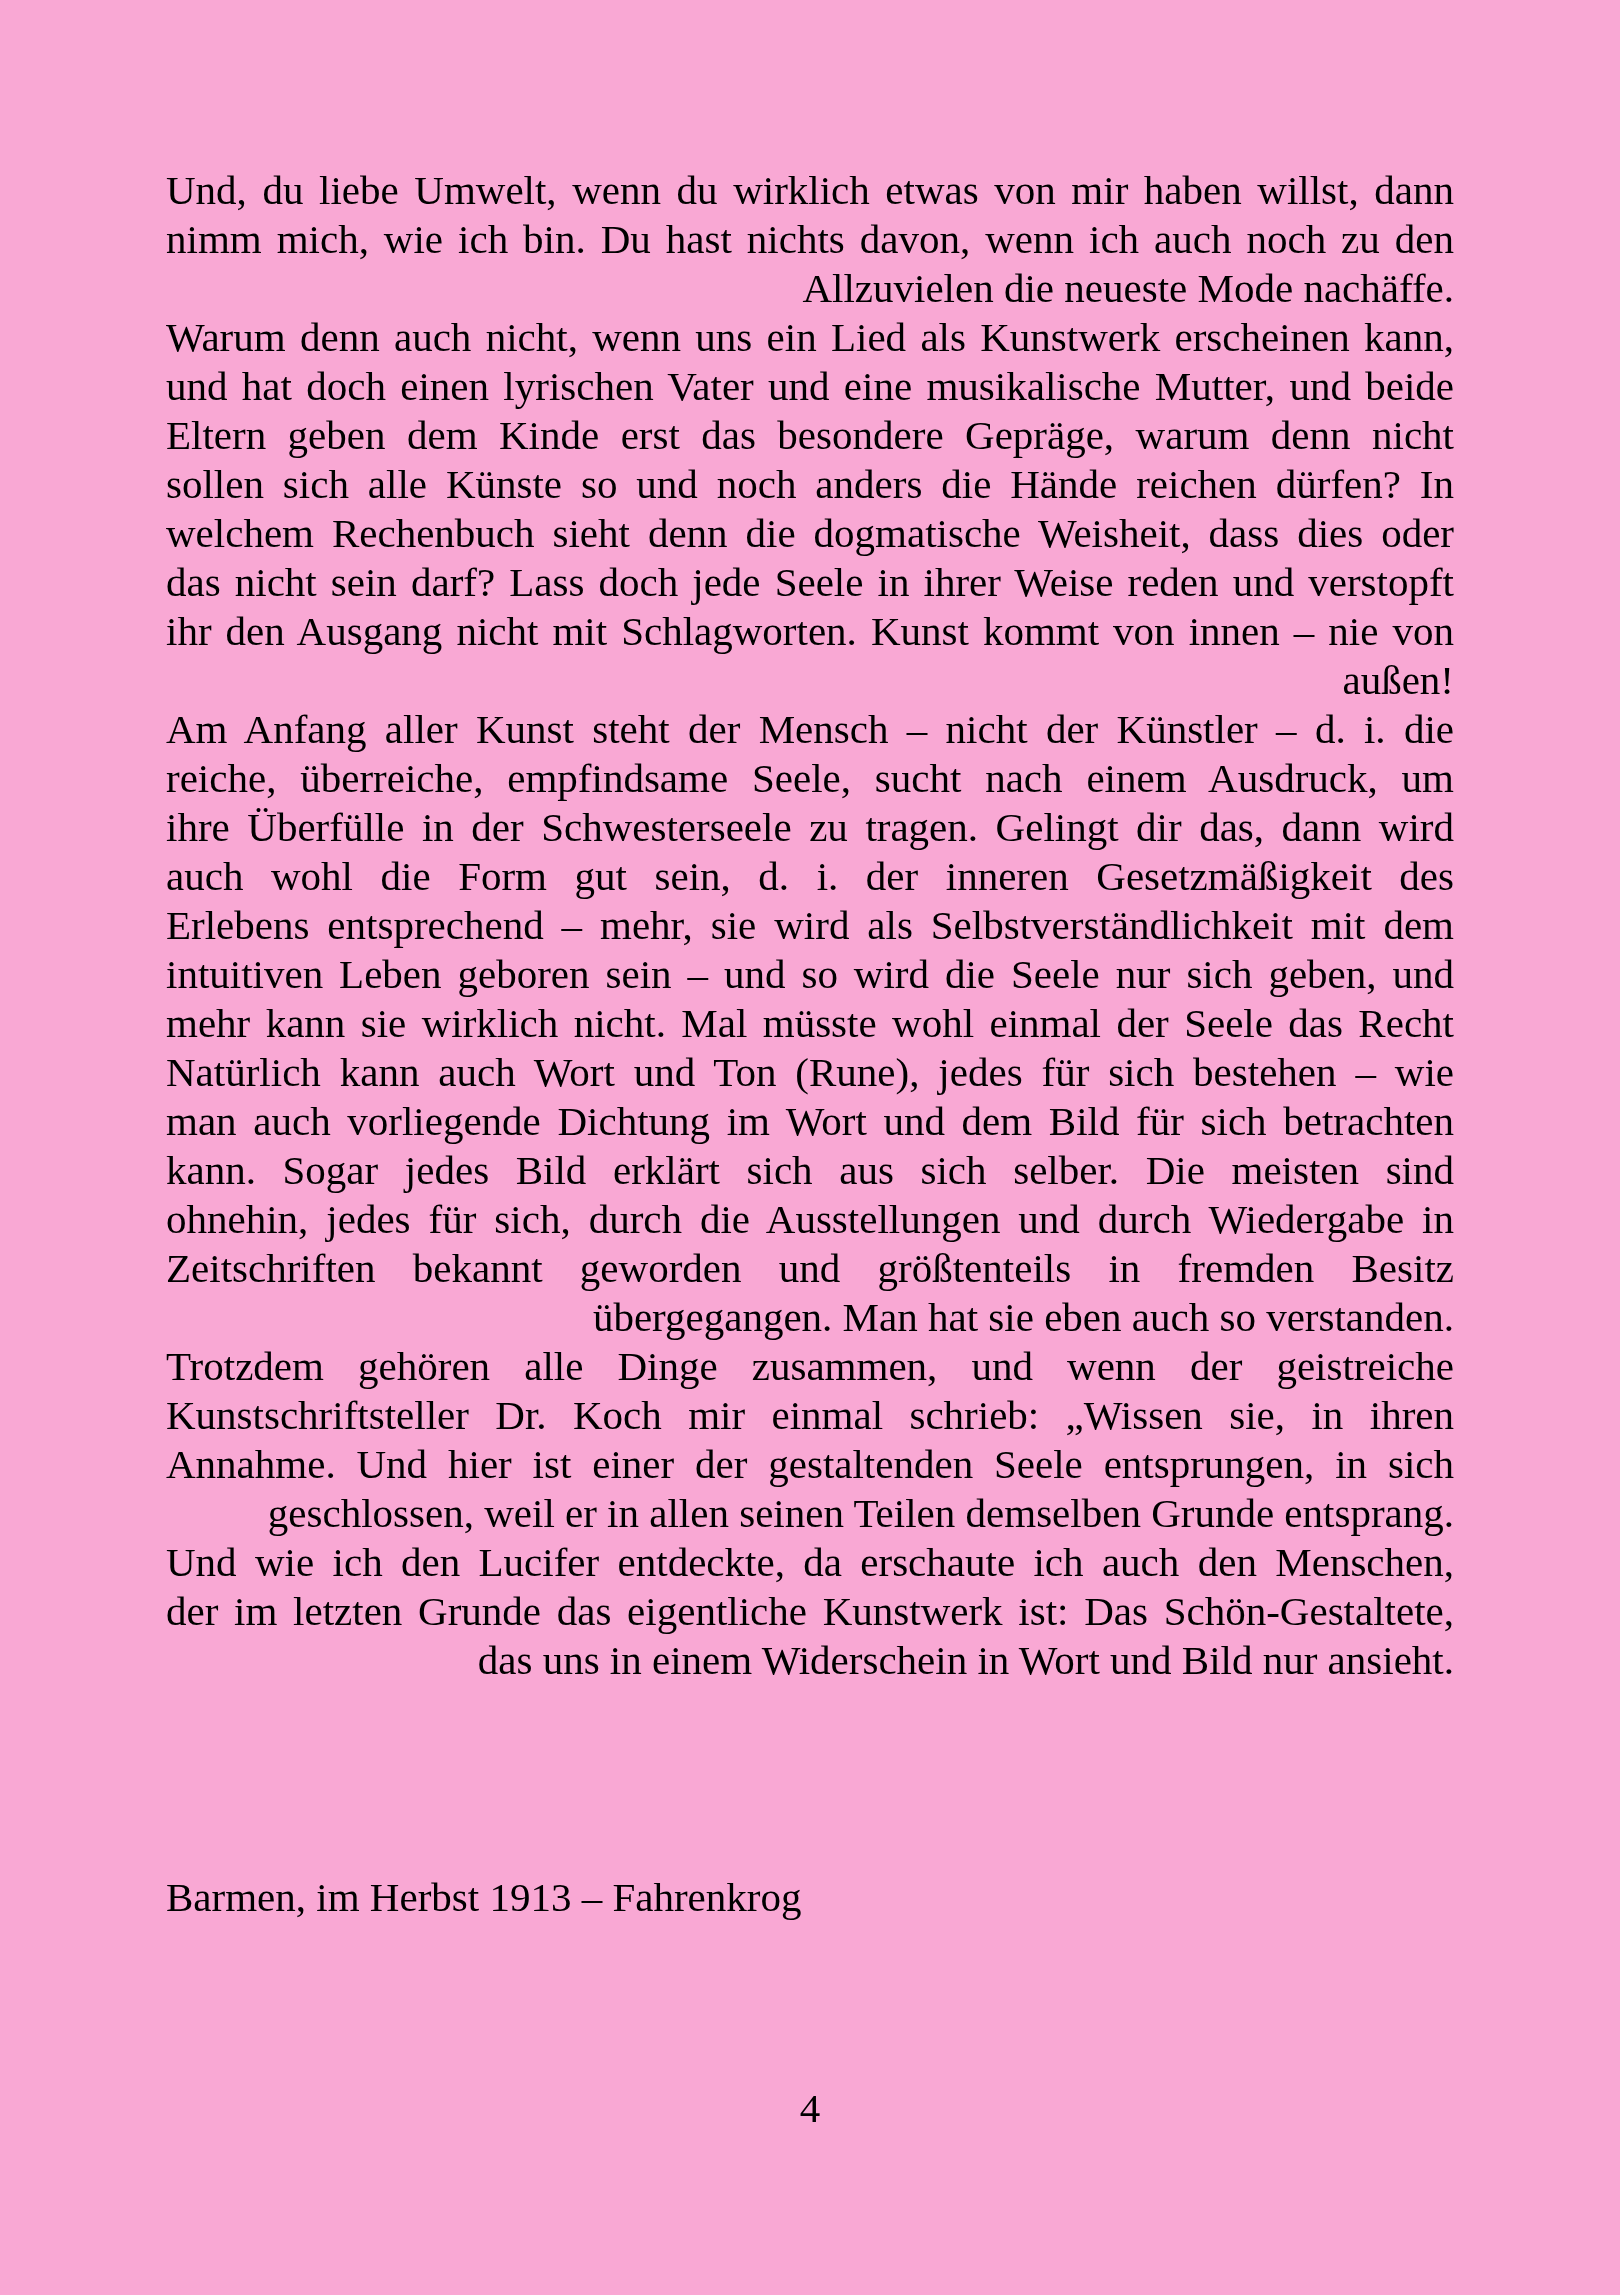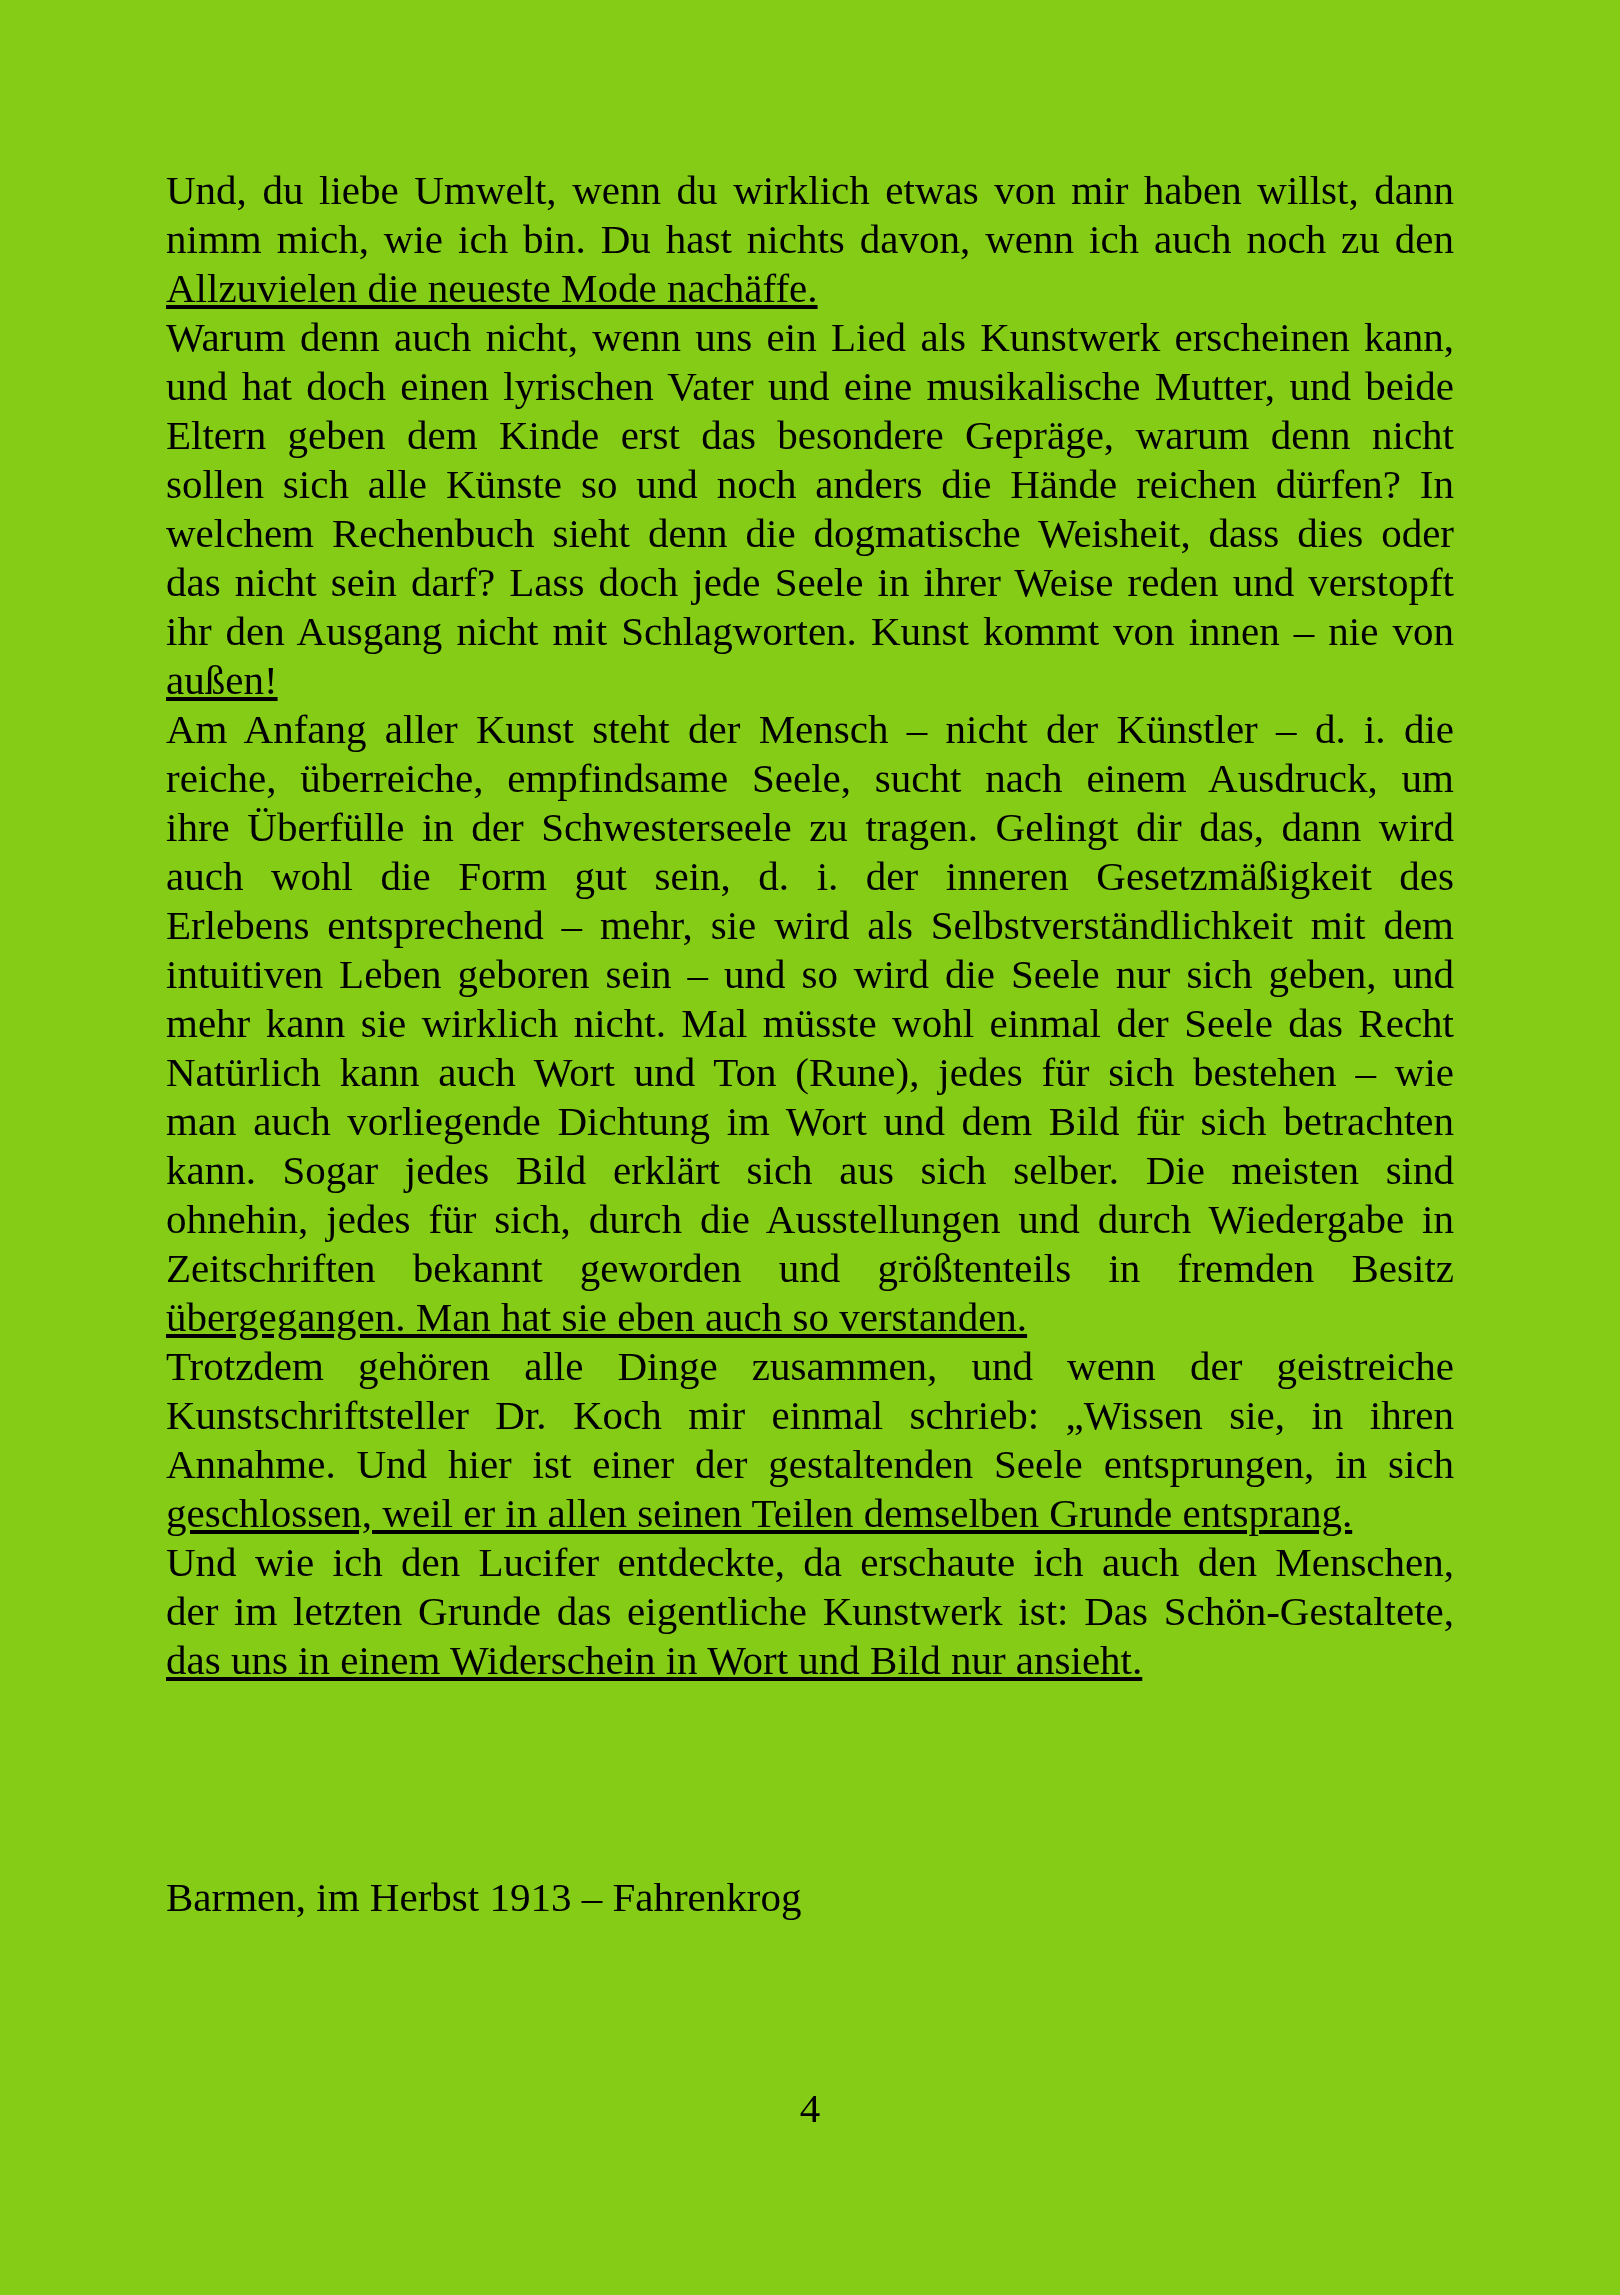--- a/index.html
+++ b/index.html
@@ -4,21 +4,21 @@
 <style>
   html, body {
     margin: 0;
     padding: 0;
     background: #ffffff;
   }
   .page {
     position: relative;
     width: 1620px;
     height: 2295px;
-    background: #84cc16;
+    background: #f9a8d4;
     color: #000000;
     font-family: "Liberation Serif", "DejaVu Serif", serif;
     overflow: hidden;
   }
   .text-block {
     position: absolute;
     left: 166px;
     top: 166px;
     width: 1288px;
   }
@@ -36,22 +36,21 @@
   }
   
   .line:not(.last)::after {
     content: "";
     display: inline-block;
     width: 100%;
     height: 0;
     vertical-align: top;
   }
   .line.last {
-    text-align: left;
-    text-decoration: underline;
+    text-align: right;
   }
   .signature {
     position: absolute;
     left: 166px;
     top: 1873px;
     font-size: 41px;
     line-height: 49px;
     white-space: nowrap;
   }
   .page-number {

